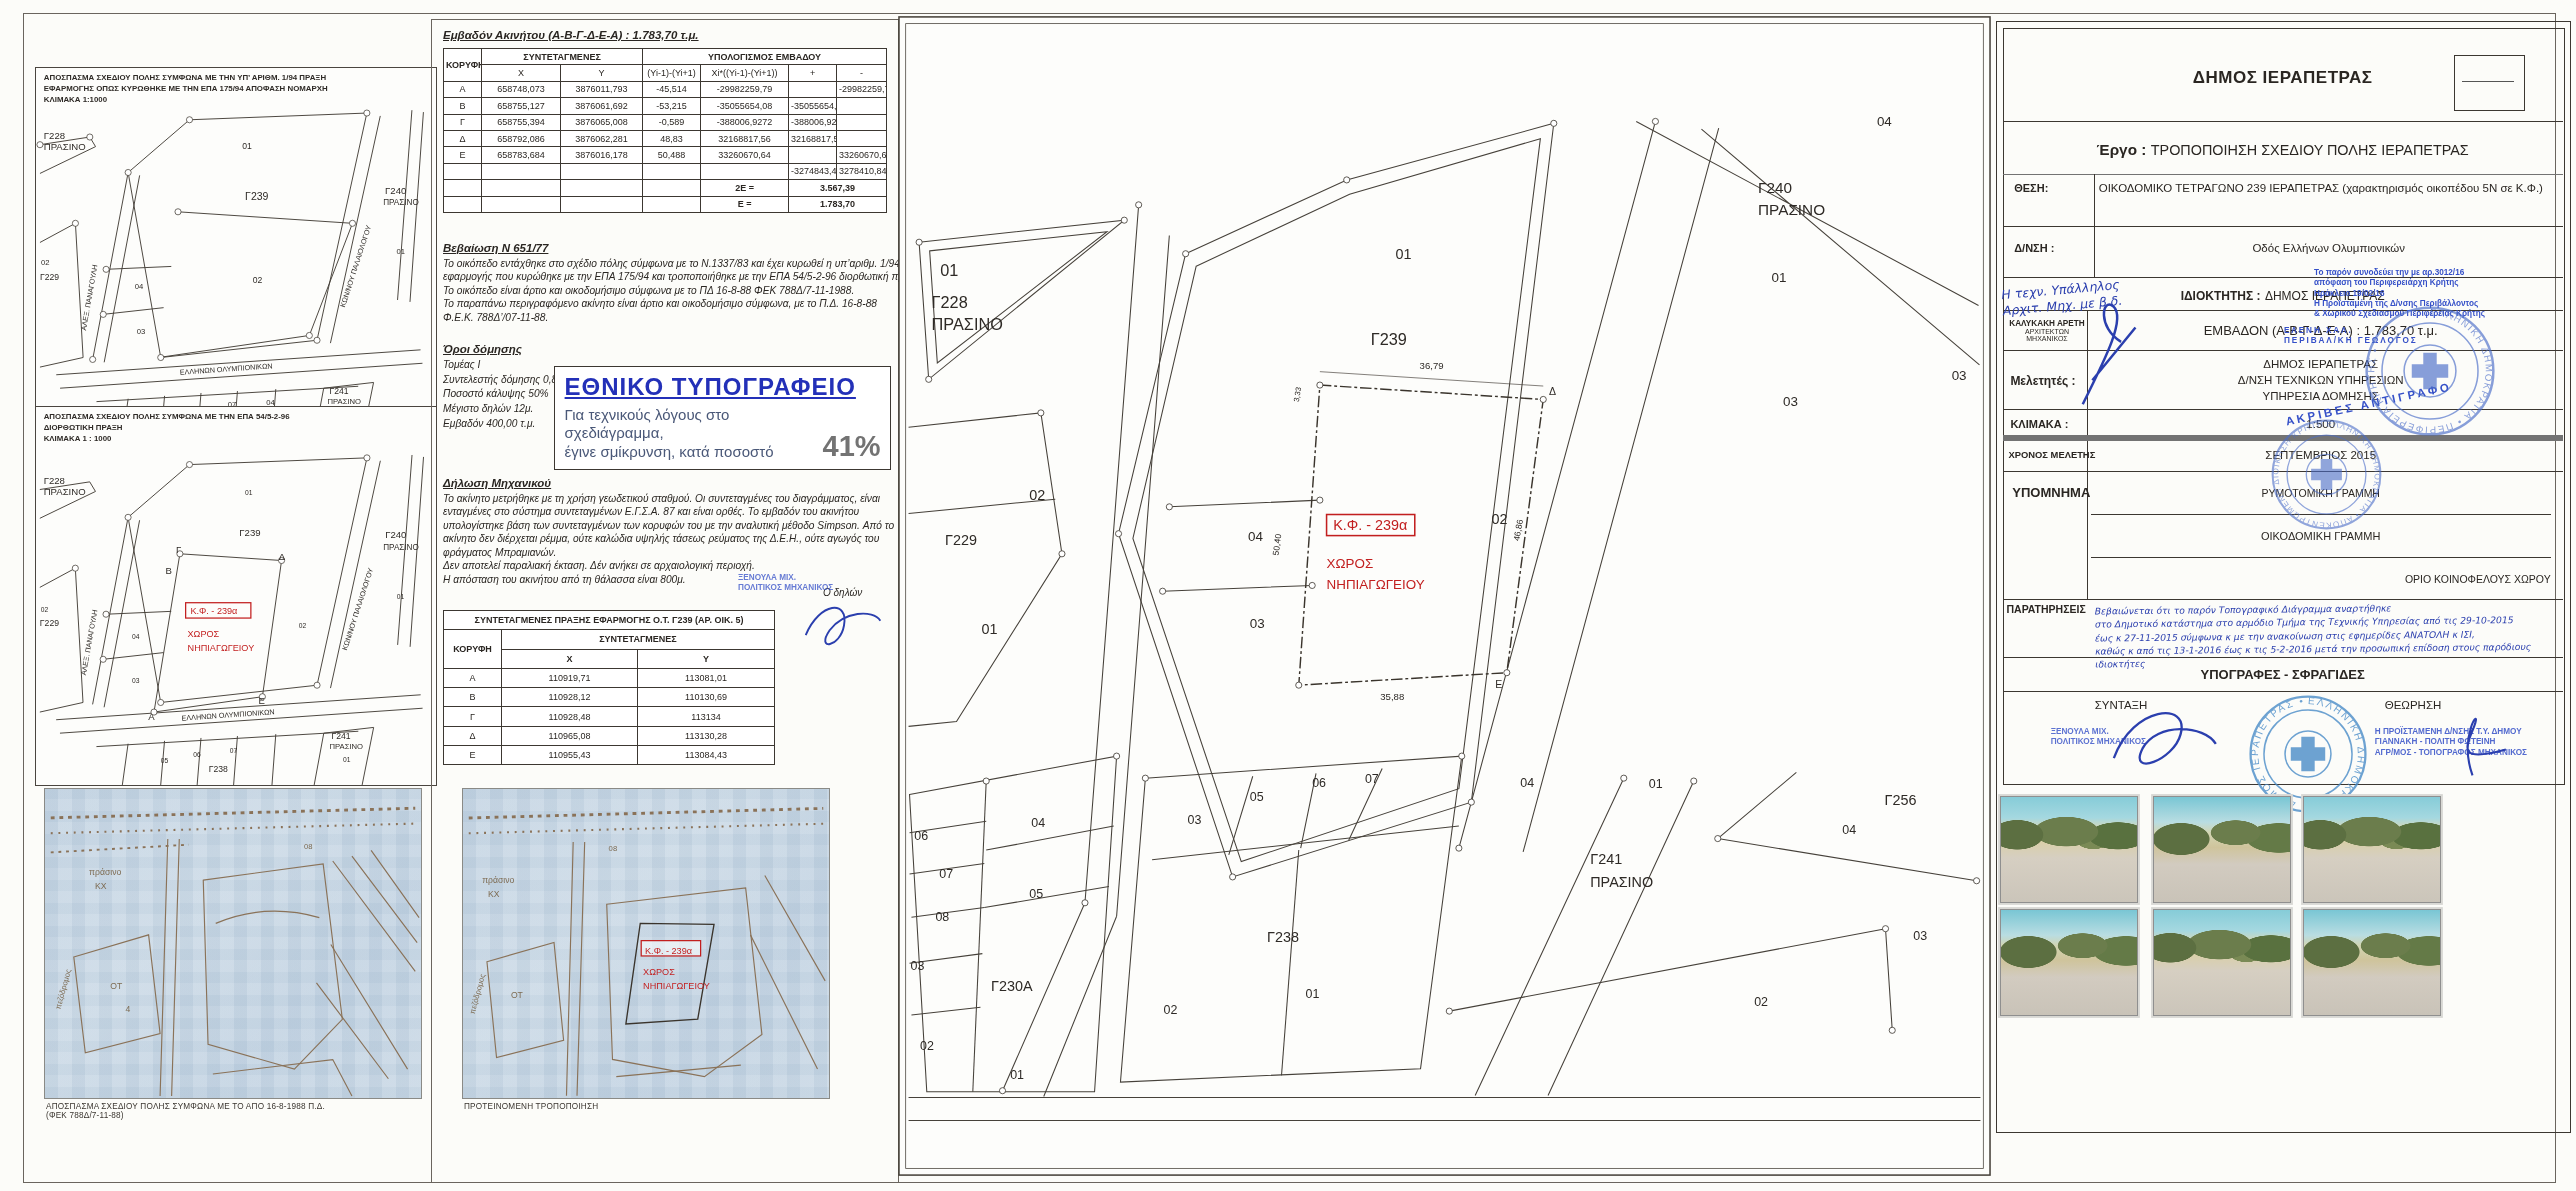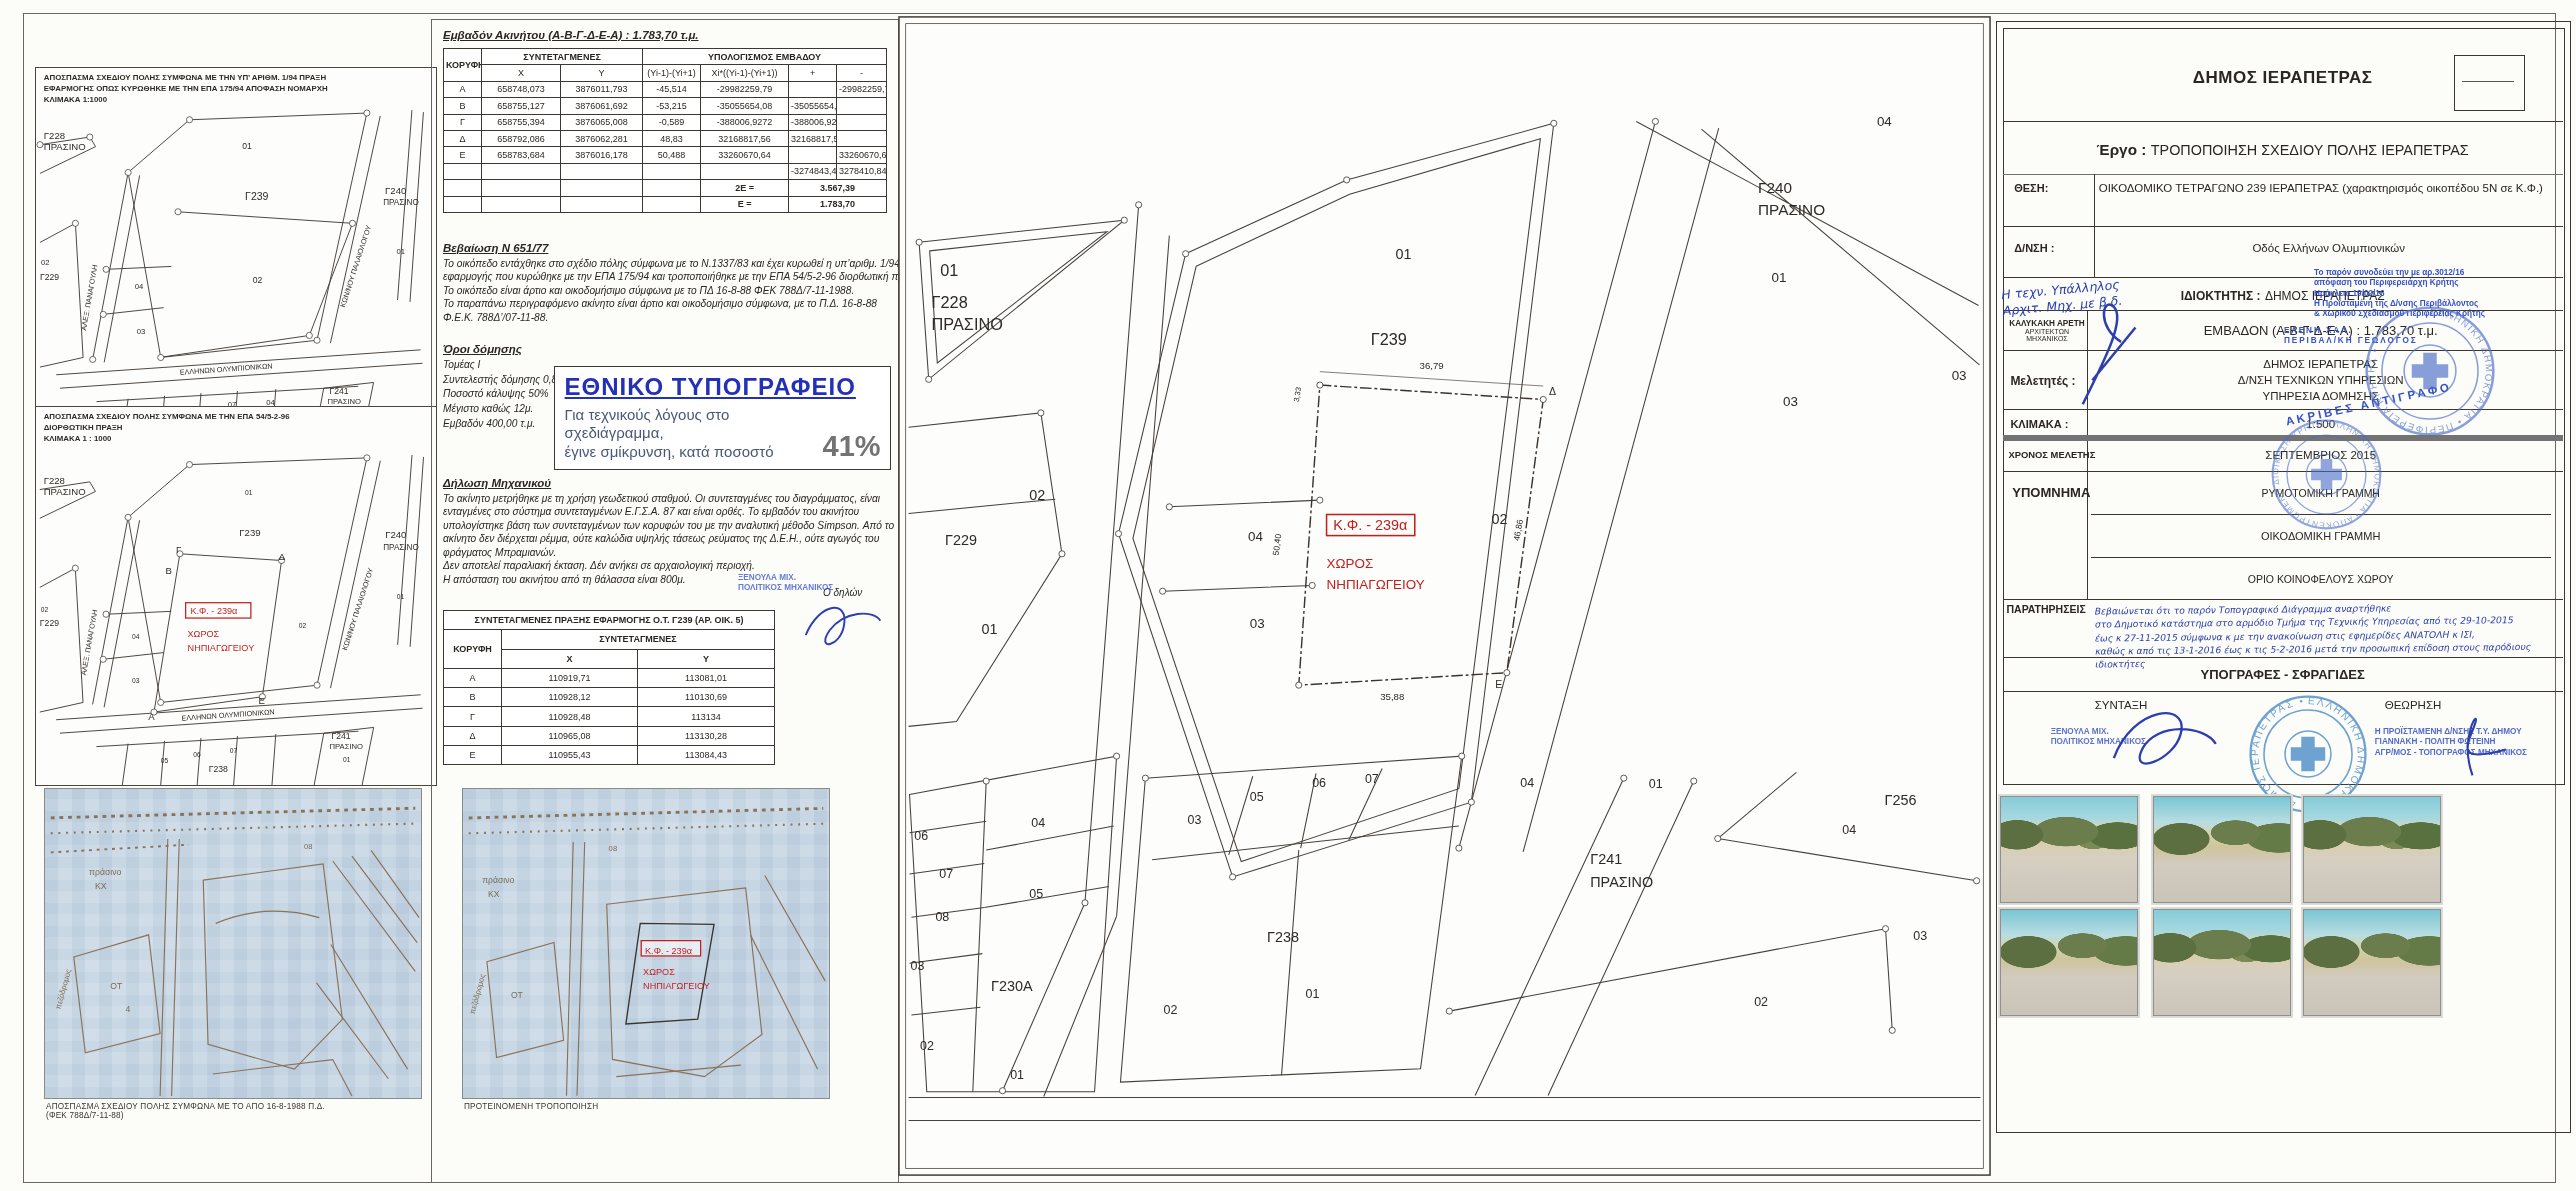--- a/index.html
+++ b/index.html
@@ -365,21 +365,21 @@
         <div>Φ.Ε.Κ. 788Δ’/07-11-88.</div>
       </div>
   </div>
 
   <div class="abs" style="left:443px;top:343px;width:144px;">
     <div class="h-ital">Όροι δόμησης</div>
     <div class="list" style="margin-top:2.9px;">
         <div>Τομέας Ι</div>
         <div>Συντελεστής δόμησης 0,8</div>
         <div>Ποσοστό κάλυψης 50%</div>
-        <div>Μέγιστο καθώς 12μ.</div>
+        <div>Μέγιστο δηλών 12μ.</div>
         <div>Εμβαδόν 400,00 τ.μ.</div>
       </div>
   </div>
 
   <div class="ethniko" style="left:554px;top:366px;width:316px;height:92px;">
     <div class="big">ΕΘΝΙΚΟ ΤΥΠΟΓΡΑΦΕΙΟ</div>
     <div class="sub">
       <span>Για τεχνικούς λόγους στο σχεδιάγραμμα,</span><br>
       <span>έγινε σμίκρυνση, κατά ποσοστό</span>
     </div>
@@ -649,21 +649,21 @@
       <div class="abs tb-lbl" style="left:5.8px;top:7.7px;font-size:9.4px;">ΧΡΟΝΟΣ ΜΕΛΕΤΗΣ</div>
       <div class="abs tb-val" style="left:88px;top:7.7px;width:460px;text-align:center;">ΣΕΠΤΕΜΒΡΙΟΣ 2015</div>
     </div>
 
     <div class="tb-row" style="top:451px;height:128px;left:6.7px;width:560px;border-bottom:1px solid #3c3731;">
       <div class="abs" style="left:84px;top:0;height:100%;border-left:1px solid #3c3731;"></div>
       <div class="abs" style="left:9.6px;top:13px;font-size:13px;font-weight:bold;">ΥΠΟΜΝΗΜΑ</div>
       <div class="abs" style="left:88px;top:0;width:460px;height:100%;">
         <div style="height:42px;line-height:42px;text-align:center;font-size:10.5px;border-bottom:1px solid #3c3731;">ΡΥΜΟΤΟΜΙΚΗ ΓΡΑΜΜΗ</div>
         <div style="height:42px;line-height:42px;text-align:center;font-size:11px;border-bottom:1px solid #3c3731;">ΟΙΚΟΔΟΜΙΚΗ ΓΡΑΜΜΗ</div>
-        <div style="height:42px;line-height:42px;text-align:center;font-size:10.5px;">ΟΡΙΟ ΚΟΙΝΟΦΕΛΟΥΣ ΧΩΡΟΥ</div>
+        <div style="height:42px;line-height:42px;text-align:right;font-size:10.5px;">ΟΡΙΟ ΚΟΙΝΟΦΕΛΟΥΣ ΧΩΡΟΥ</div>
       </div>
     </div>
 
     <div class="tb-row" style="top:578px;height:59px;left:6.7px;width:560px;border-bottom:1px solid #3c3731;">
       <div class="abs" style="left:3.8px;top:3.8px;font-size:10.5px;font-weight:bold;">ΠΑΡΑΤΗΡΗΣΕΙΣ</div>
       <div class="abs hand" style="left:92px;top:2.9px;width:479px;font-size:9.2px;line-height:1.45;transform:rotate(-0.6deg);">
           <div>Βεβαιώνεται ότι το παρόν Τοπογραφικό Διάγραμμα αναρτήθηκε</div>
           <div>στο Δημοτικό κατάστημα στο αρμόδιο Τμήμα της Τεχνικής Υπηρεσίας από τις 29-10-2015</div>
           <div>έως κ 27-11-2015 σύμφωνα κ με την ανακοίνωση στις εφημερίδες ΑΝΑΤΟΛΗ κ ΙΣΙ,</div>
           <div>καθώς κ από τις 13-1-2016 έως κ τις 5-2-2016 μετά την προσωπική επίδοση στους παρόδιους ιδιοκτήτες</div>

